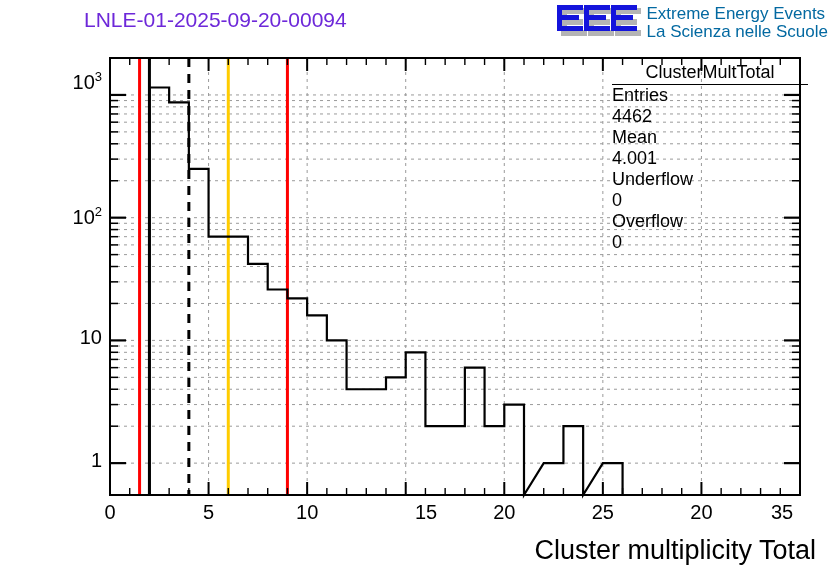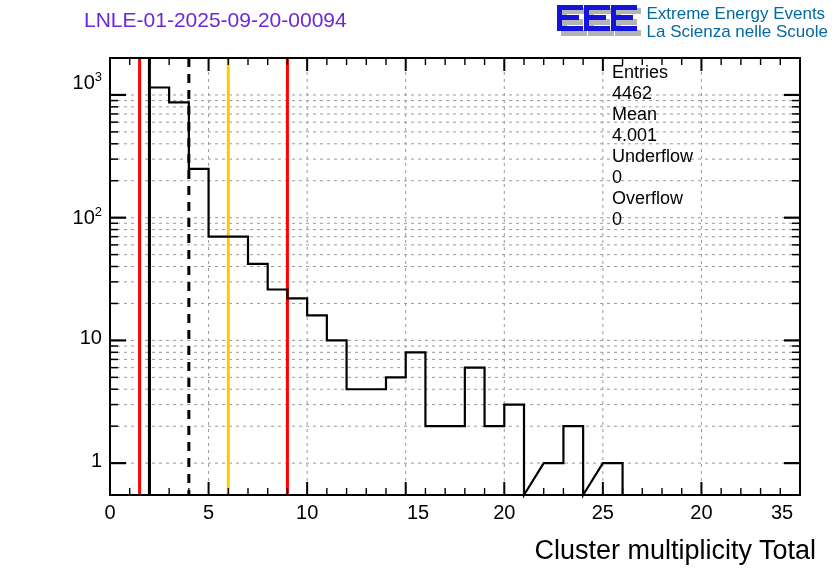--- a/index.html
+++ b/index.html
@@ -271,20 +271,21 @@
       </g>
     </svg>
   </div>
   <div class="logo-text">
     <span class="logo-line">Extreme Energy Events</span>
     <span class="logo-line">La Scienza nelle Scuole</span>
   </div>
 </div>
 
 <div class="stats-box">
+  <div class="stats-title">ClusterMultTotal</div>
   <div class="stats-row">
     <span class="k">Entries</span>
     <span class="v">4462</span>
   </div>
   <div class="stats-row">
     <span class="k">Mean</span>
     <span class="v">4.001</span>
   </div>
   <div class="stats-row">
     <span class="k">Underflow</span>
@@ -299,20 +300,20 @@
 <div id="ylabels">
     <div class="ylab" style="right: 734px; top: 449.135px;">1</div>
     <div class="ylab" style="right: 734px; top: 326.405px;">10</div>
     <div class="ylab" style="right: 734px; top: 203.675px;">10<sup>2</sup></div>
     <div class="ylab" style="right: 734px; top: 69px; margin-left: 38px;">10<sup>3</sup></div>
   </div>
 <div id="xlabels">
     <div class="xlab" style="left: 80px; width: 60px; top: 501px;">0</div>
     <div class="xlab" style="left: 178.571px; width: 60px; top: 501px;">5</div>
     <div class="xlab" style="left: 277.143px; width: 60px; top: 501px;">10</div>
-    <div class="xlab" style="left: 388px; width: 60px; top: 501px;">15</div>
+    <div class="xlab" style="left: 396px; width: 60px; top: 501px;">15</div>
     <div class="xlab" style="left: 474.286px; width: 60px; top: 501px;">20</div>
     <div class="xlab" style="left: 572.857px; width: 60px; top: 501px;">25</div>
     <div class="xlab" style="left: 671.429px; width: 60px; top: 501px;">20</div>
     <div class="xlab" style="left: 752px; width: 60px; top: 501px;">35</div>
   </div>
 
 <div class="xaxis-title">Cluster multiplicity Total</div>
 
 </body></html>

